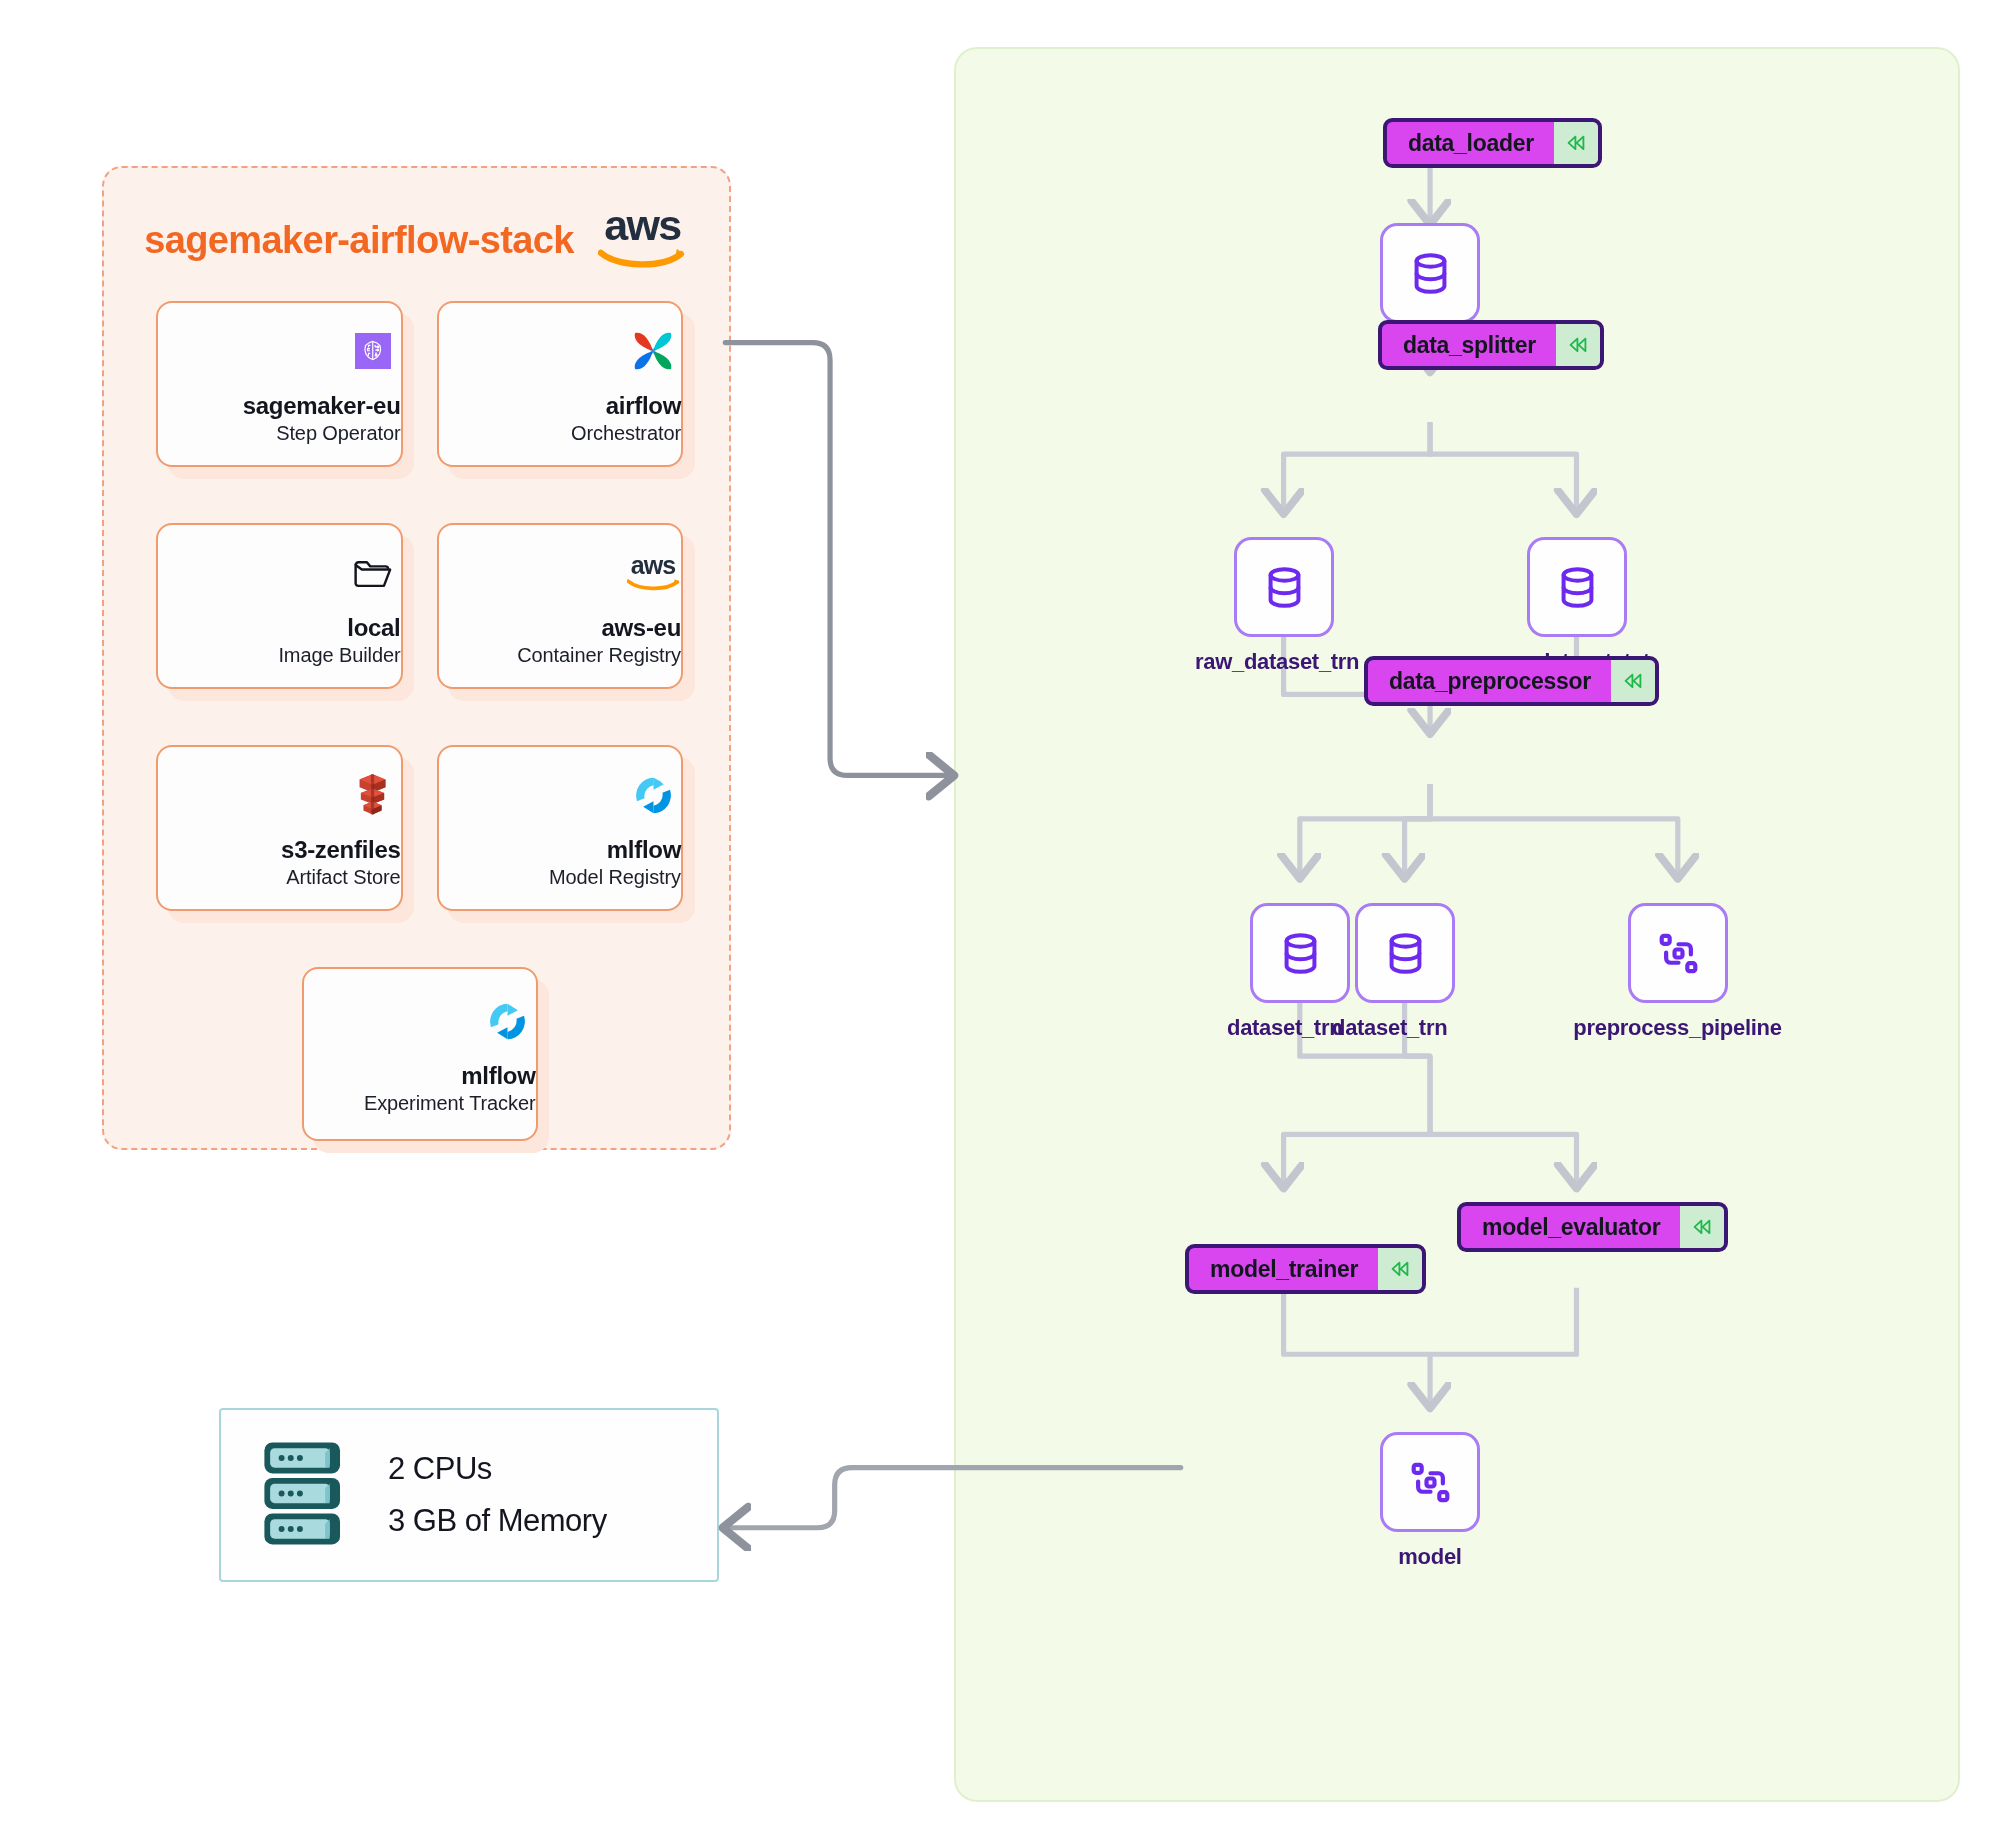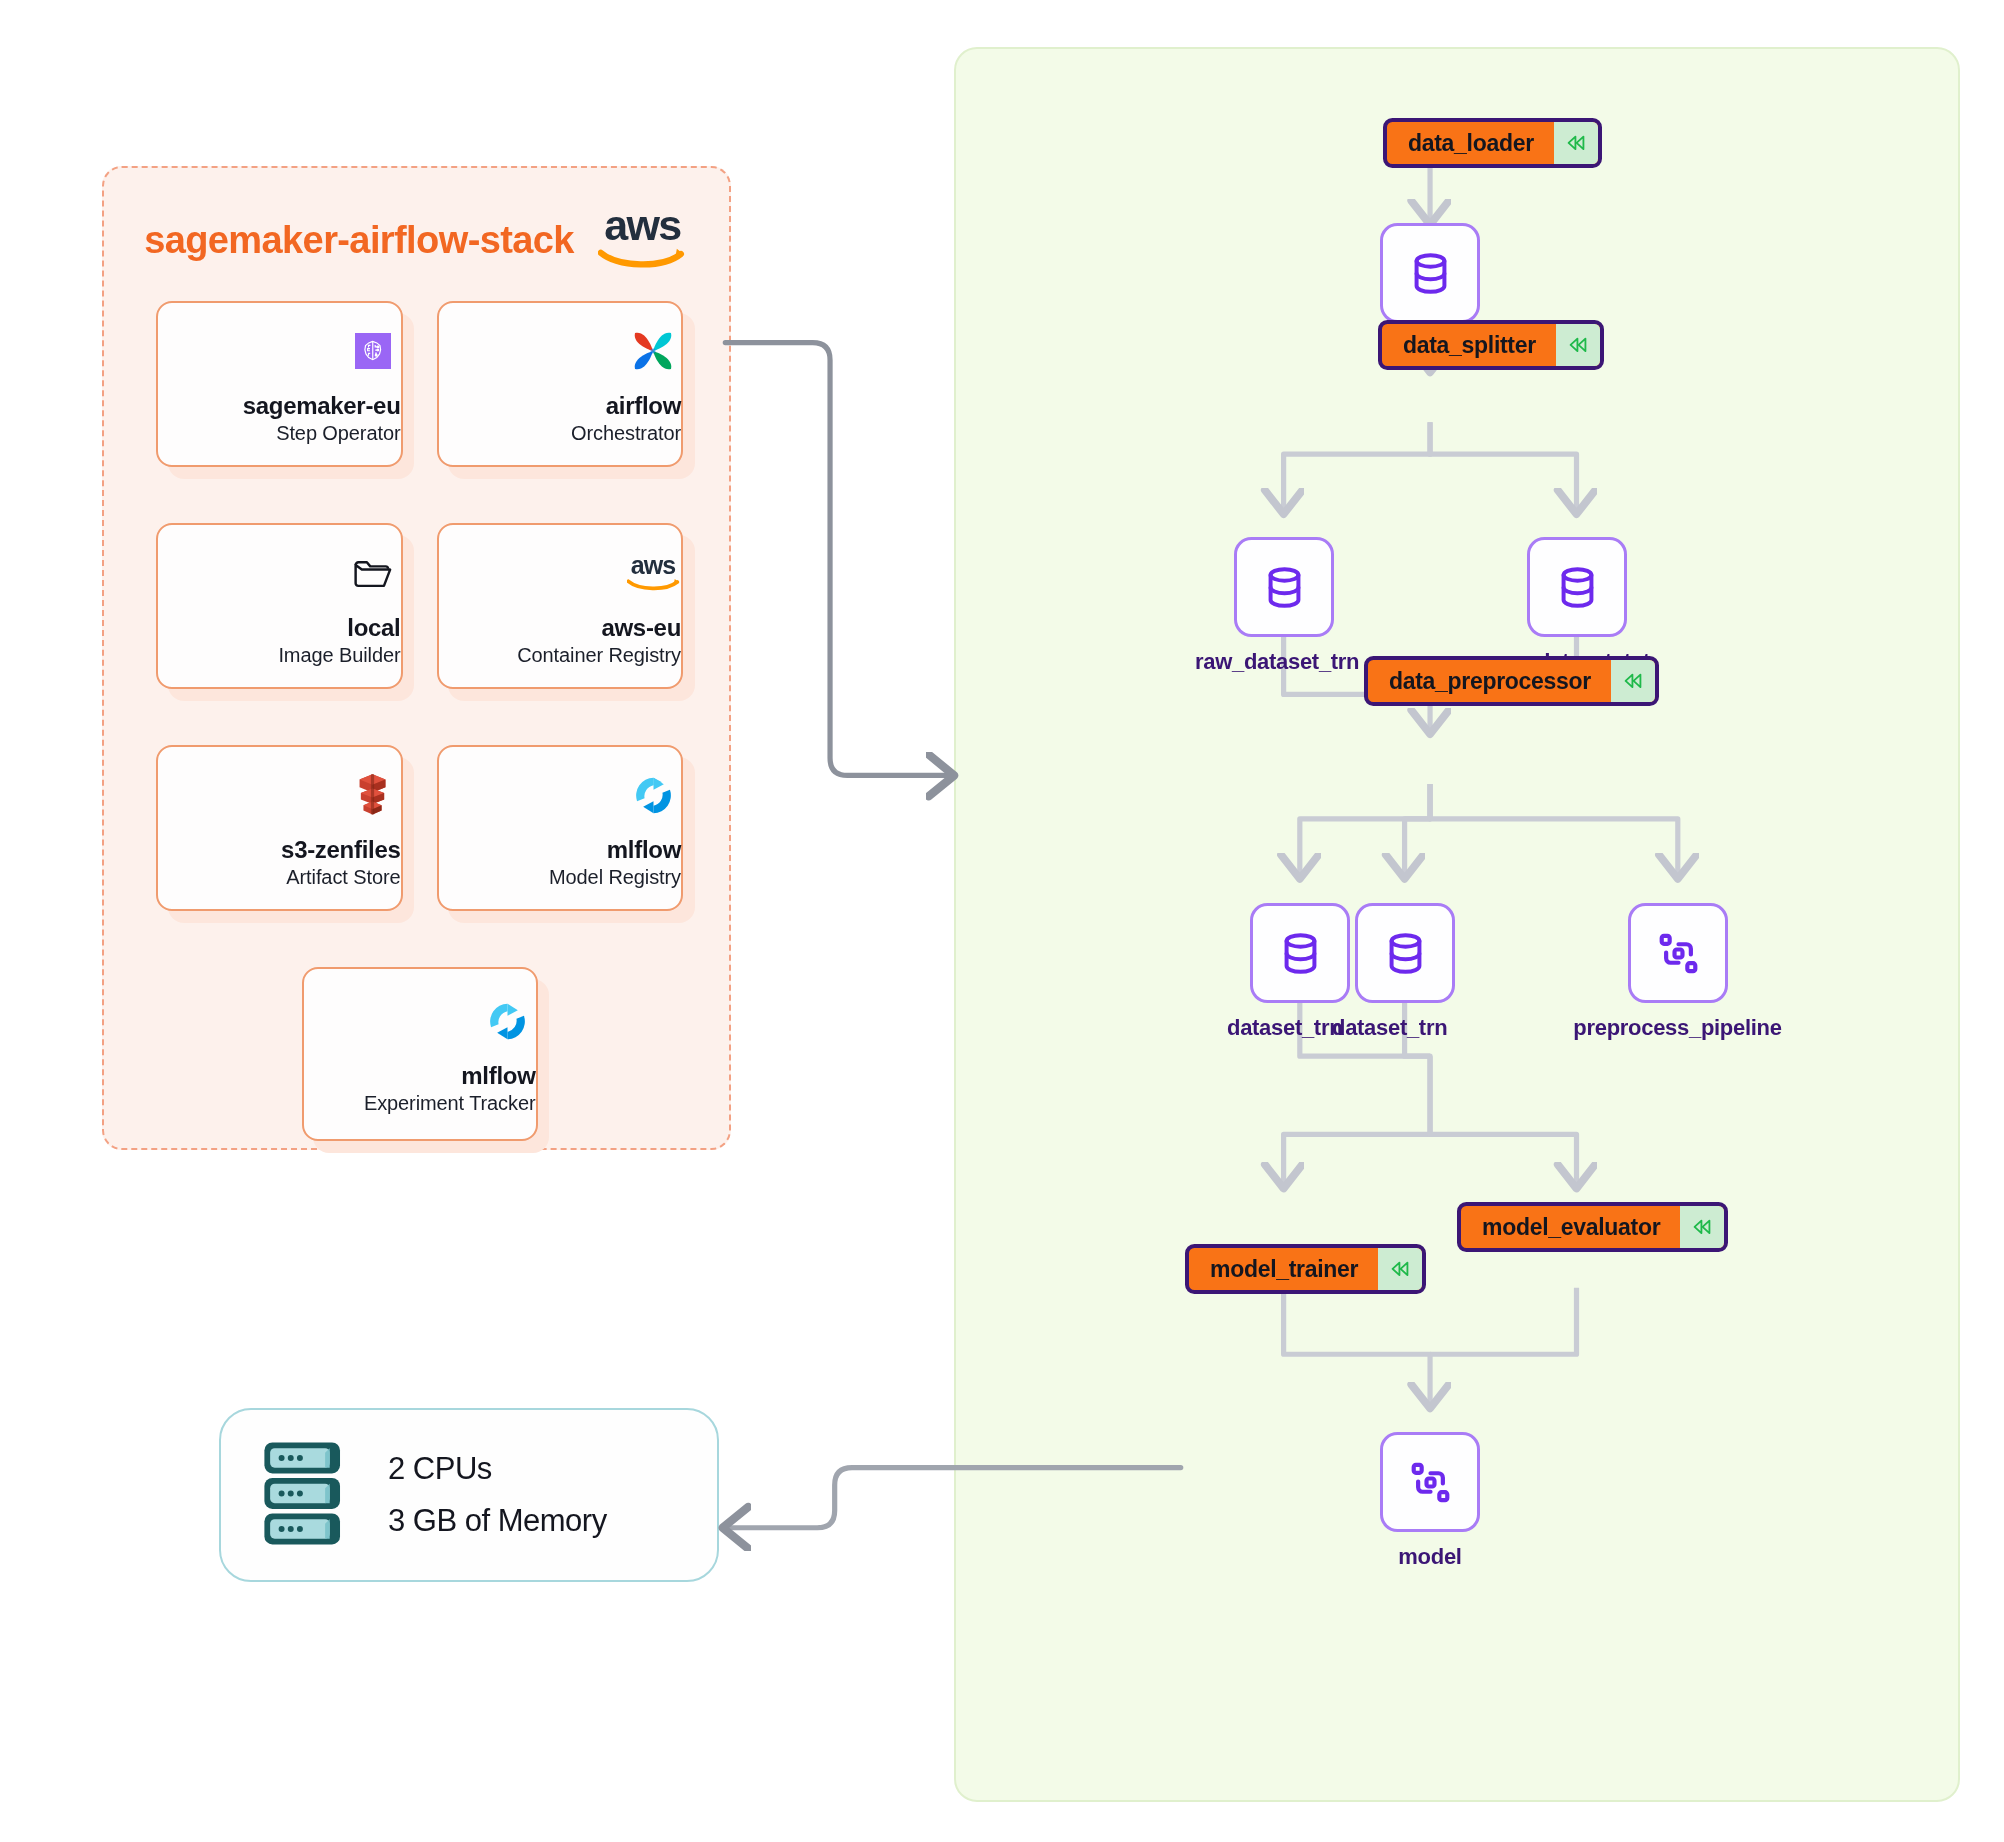--- a/index.html
+++ b/index.html
@@ -87,21 +87,21 @@
     display: flex; align-items: center; justify-content: center;
   }
 
   
   #resource-box {
     position: absolute;
     left: 219px; top: 1408px;
     width: 500px; height: 174px;
     background: #fefefe;
     border: 2.9px solid #a7d7dd;
-    border-radius: 32px;
+    border-radius: 4px;
     display: flex; align-items: center;
     padding-left: 37px;
     gap: 37px;
   }
   #resource-text { display: flex; flex-direction: column; gap: 16px; }
   .resource-line { font-size: 31px; color: #14161f; letter-spacing: -0.5px; }
 
   
   #training-panel {
     position: absolute;
@@ -115,21 +115,21 @@
     position: absolute; left: 0; top: 74px; width: 100%;
     text-align: center;
     font-size: 36px; font-weight: bold;
     color: #3c7220; letter-spacing: -0.3px;
   }
 
   
   .step {
     position: absolute;
     height: 50px;
-    background: #f97316;
+    background: #d946ef;
     border: 4px solid #3b1675;
     border-radius: 9.3px;
     display: flex; align-items: stretch;
     overflow: hidden;
   }
   .step-label {
     display: flex; align-items: center;
     padding: 0 19.7px 0 21px;
     font-size: 23px; font-weight: bold;
     color: #14161f; letter-spacing: -0.3px;

